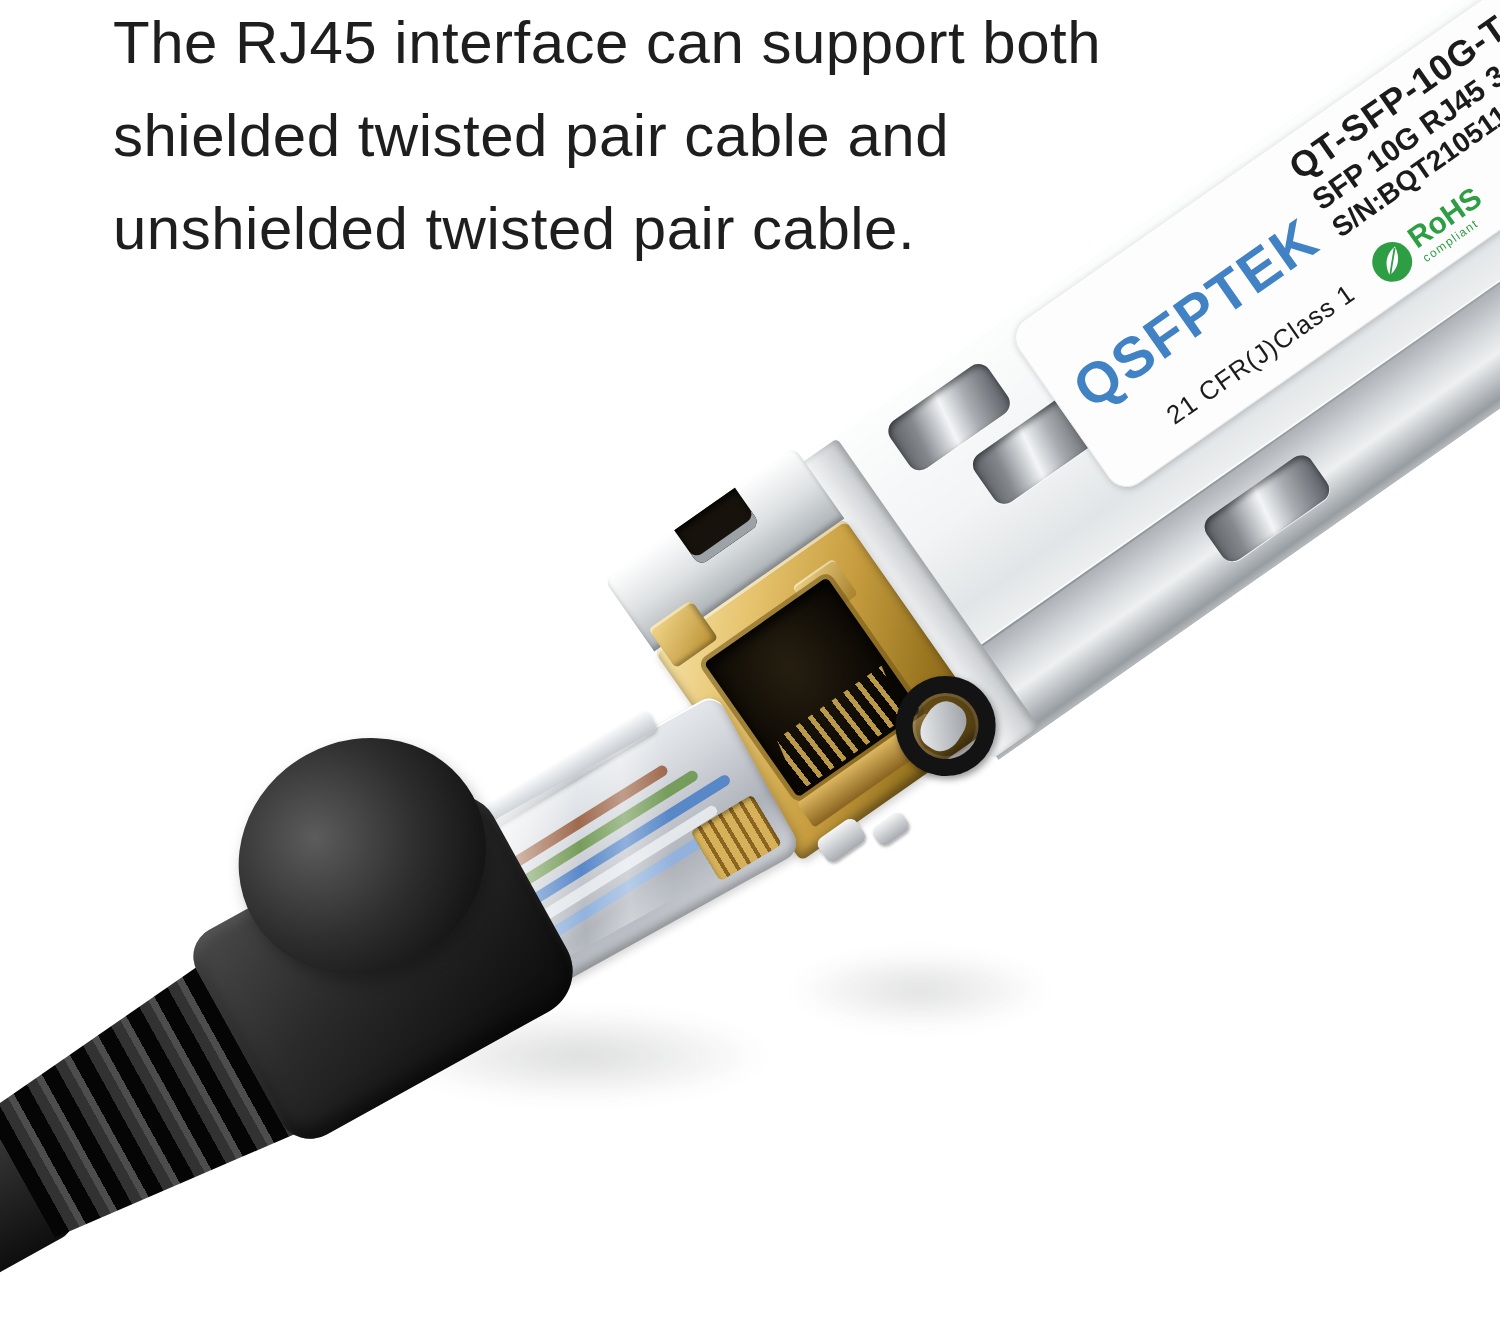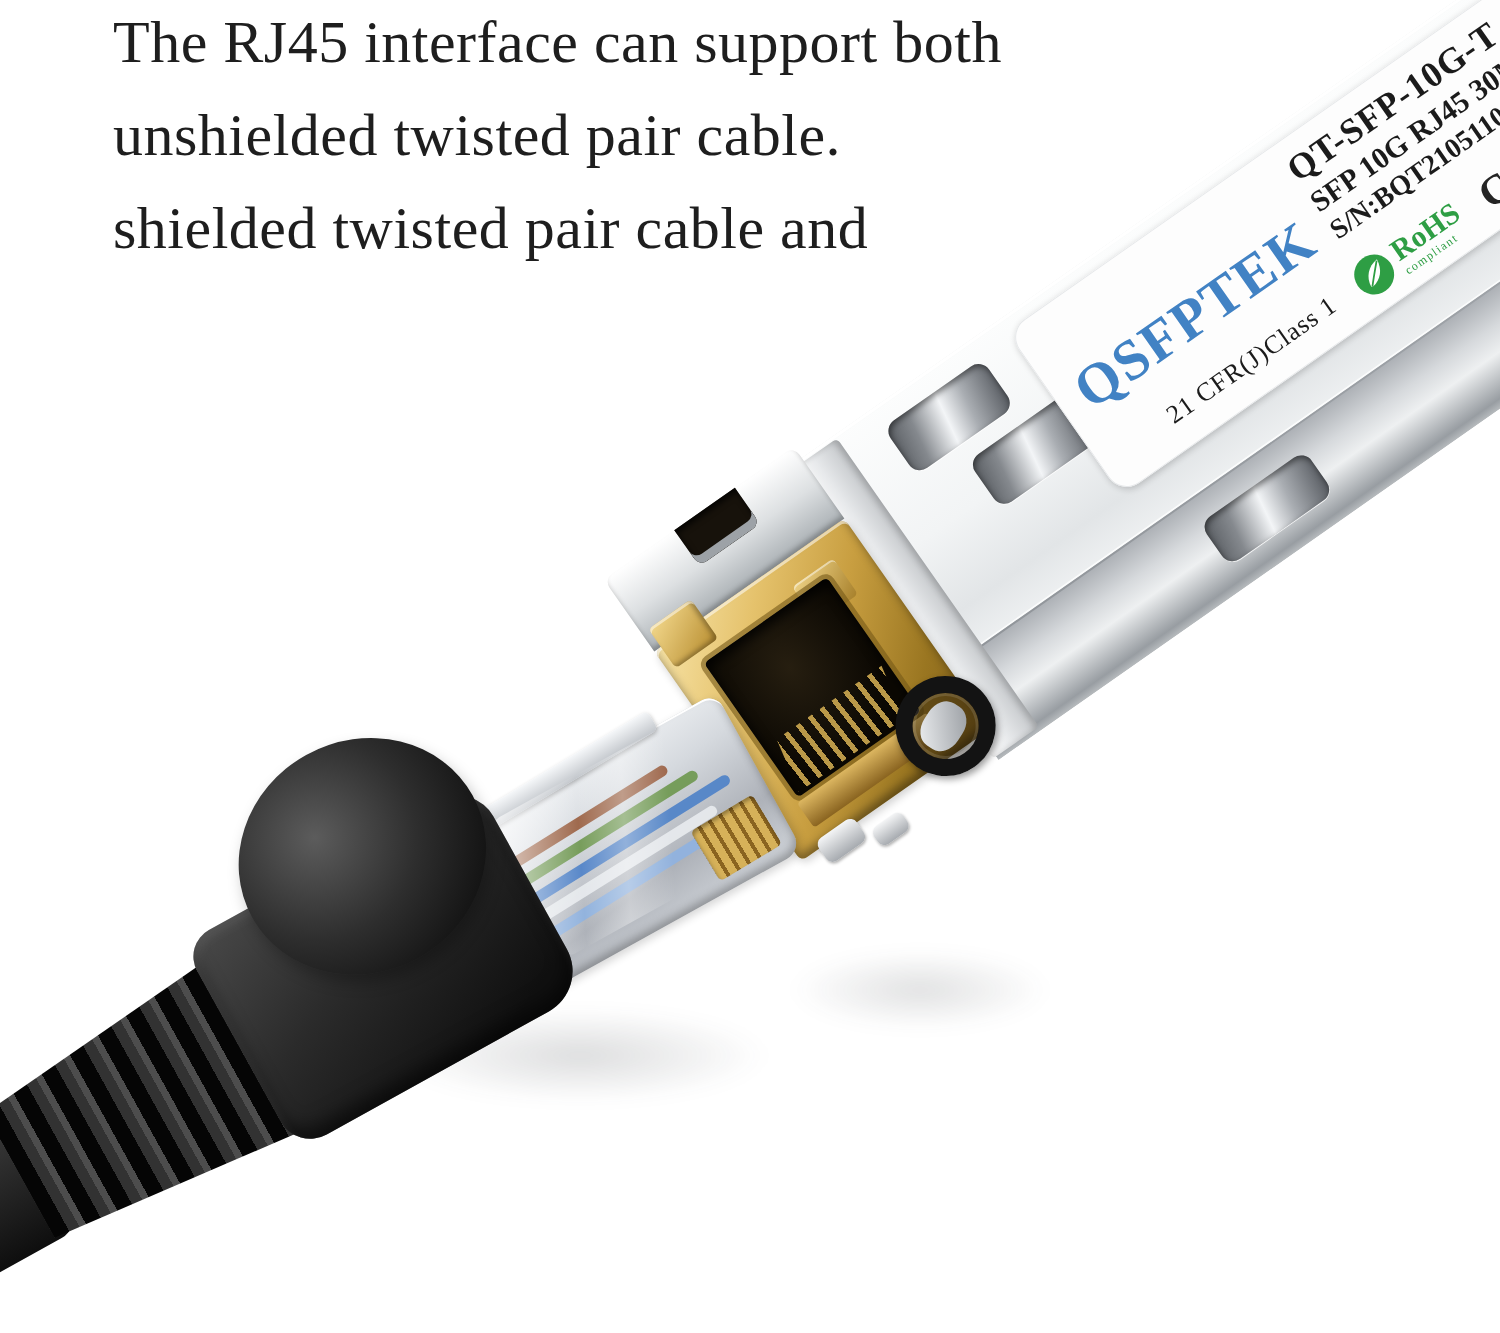--- a/index.html
+++ b/index.html
@@ -1,19 +1,19 @@
 <!DOCTYPE html>
 <html style="--background: #ffffff; --headline-text: #1e1e1e; --brand-blue: #4182c4; --label-text: #1b1b1b; --rohs-green: #2e9e44; --module-silver: #eef0f2; --port-gold: #c89e40; --port-opening: #0b0803; --boot-black: #1d1d1d; --plug-clear: #d5d9de; --contact-gold: #c9a54e;"><head>
 <meta charset="utf-8">
 <style>
   html,body { margin:0; padding:0; background:#fff; }
   .canvas {
     position:relative; width:1500px; height:1333px;
     background:var(--background,#fff); overflow:hidden;
-    font-family:Liberation Serif, serif;
+    font-family:Liberation Sans, sans-serif;
   }
 
   
   .headline {
     position:absolute; left:113px; top:-4px;
     font-size:60px; line-height:93px; font-weight:400;
     color:var(--headline-text,#1e1e1e); letter-spacing:0.5px;
     white-space:nowrap;
   }
 
@@ -216,22 +216,22 @@
     box-shadow:0 9px 15px rgba(0,0,0,.25);
   }
 </style>
 </head>
 <body>
 
 <div class="canvas">
 
   <div class="headline">
     <div>The RJ45 interface can support both</div>
+    <div>shielded twisted pair cable and</div>
     <div>unshielded twisted pair cable.</div>
-    <div>shielded twisted pair cable and</div>
   </div>
 
   <div class="shadow shadow-plug"></div>
   <div class="shadow shadow-module"></div>
 
   <div class="sfp">
 
     <div class="sfp-body">
       <div class="sfp-side"></div>
       <div class="seam"></div>

